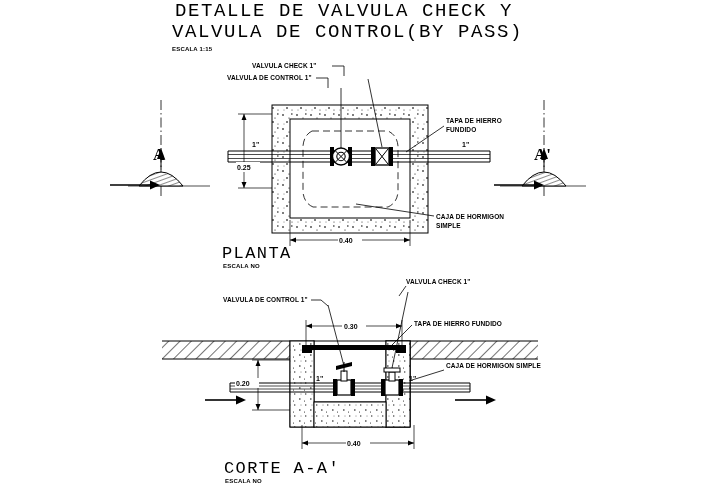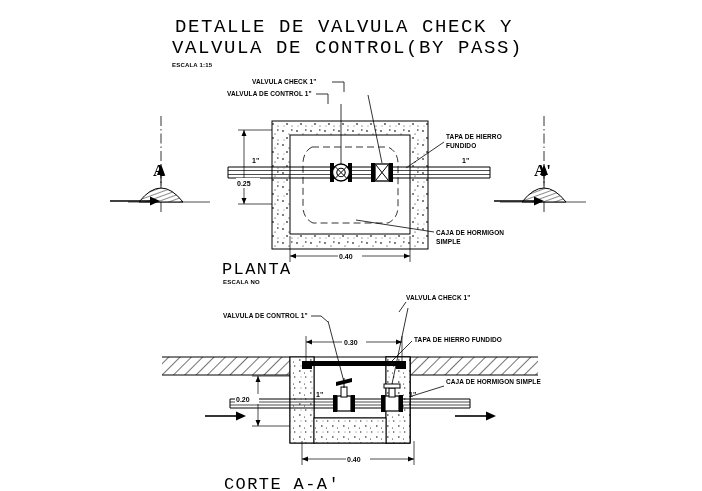--- a/index.html
+++ b/index.html
@@ -10,21 +10,21 @@
   body {
     width: 702px;
     height: 491px;
     position: relative;
     overflow: hidden;
     font-family: "Liberation Sans", sans-serif;
     color: #000000;
   }
   #sheet {
     position: absolute;
-    left: 0; top: 16px;
+    left: 0; top: 0;
     width: 702px;
     height: 412px;
   }
   svg#cad { display: block; }
 
   .ttl {
     font-family: "Liberation Mono", monospace;
     font-size: 19px;
     letter-spacing: 1.6px;
     fill: #000;

